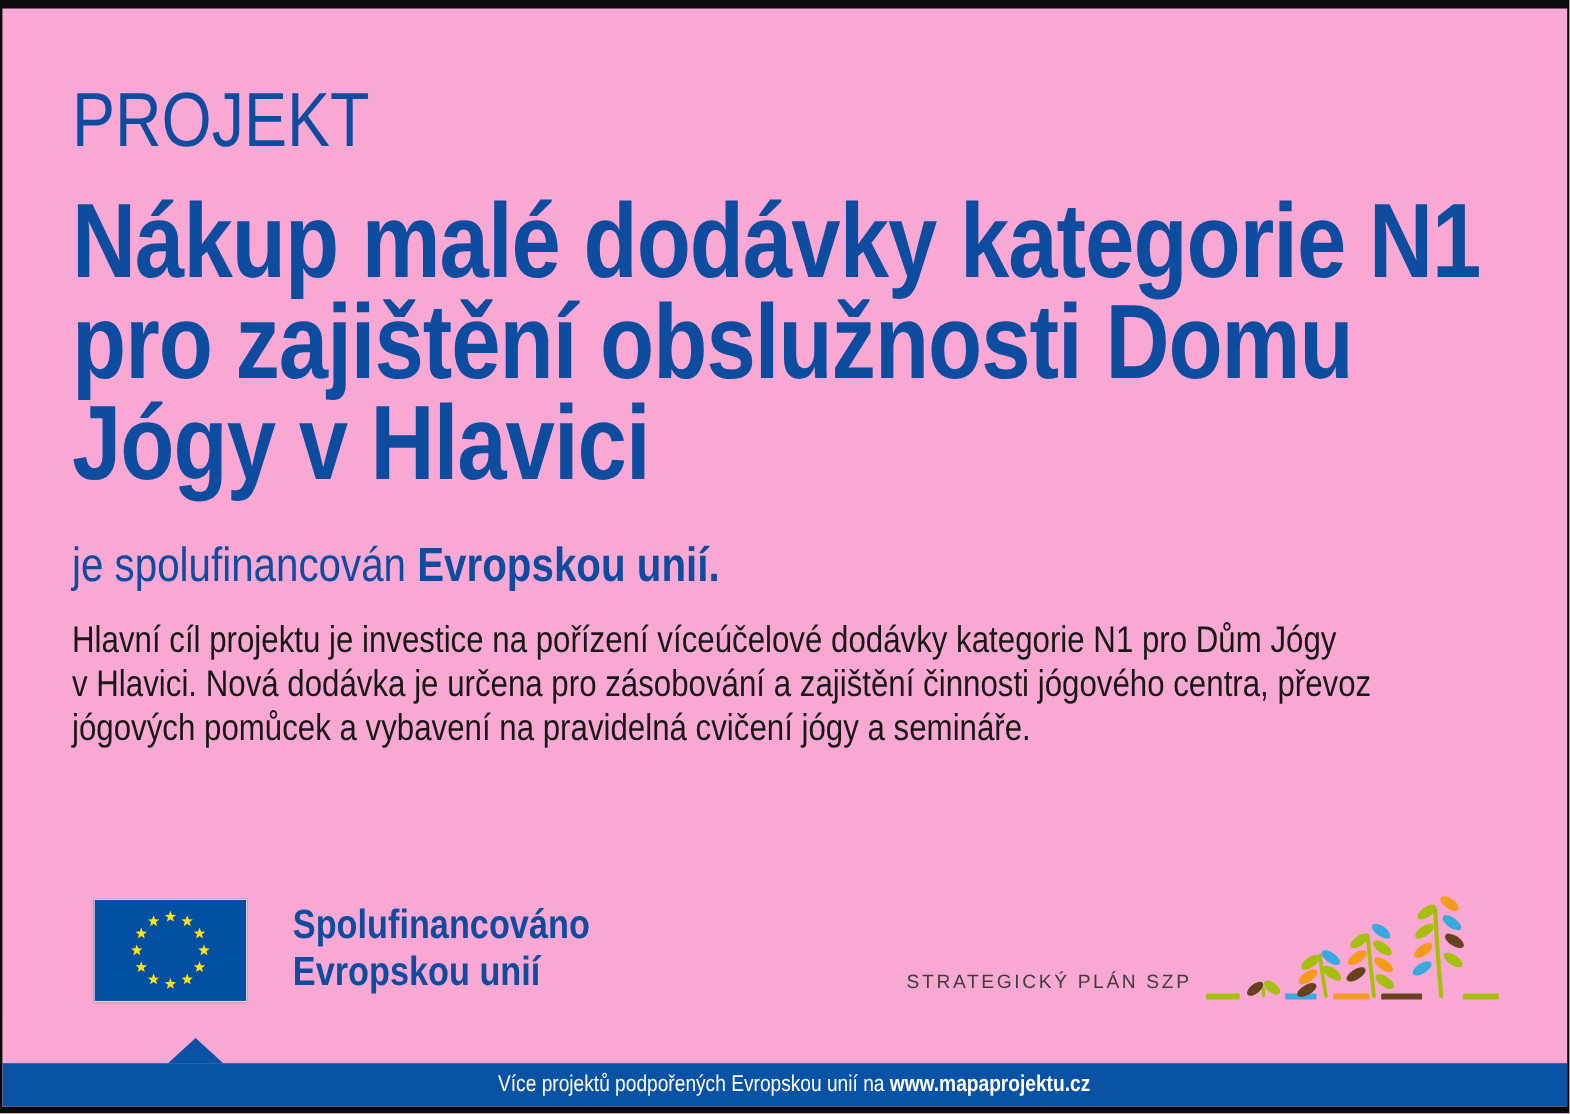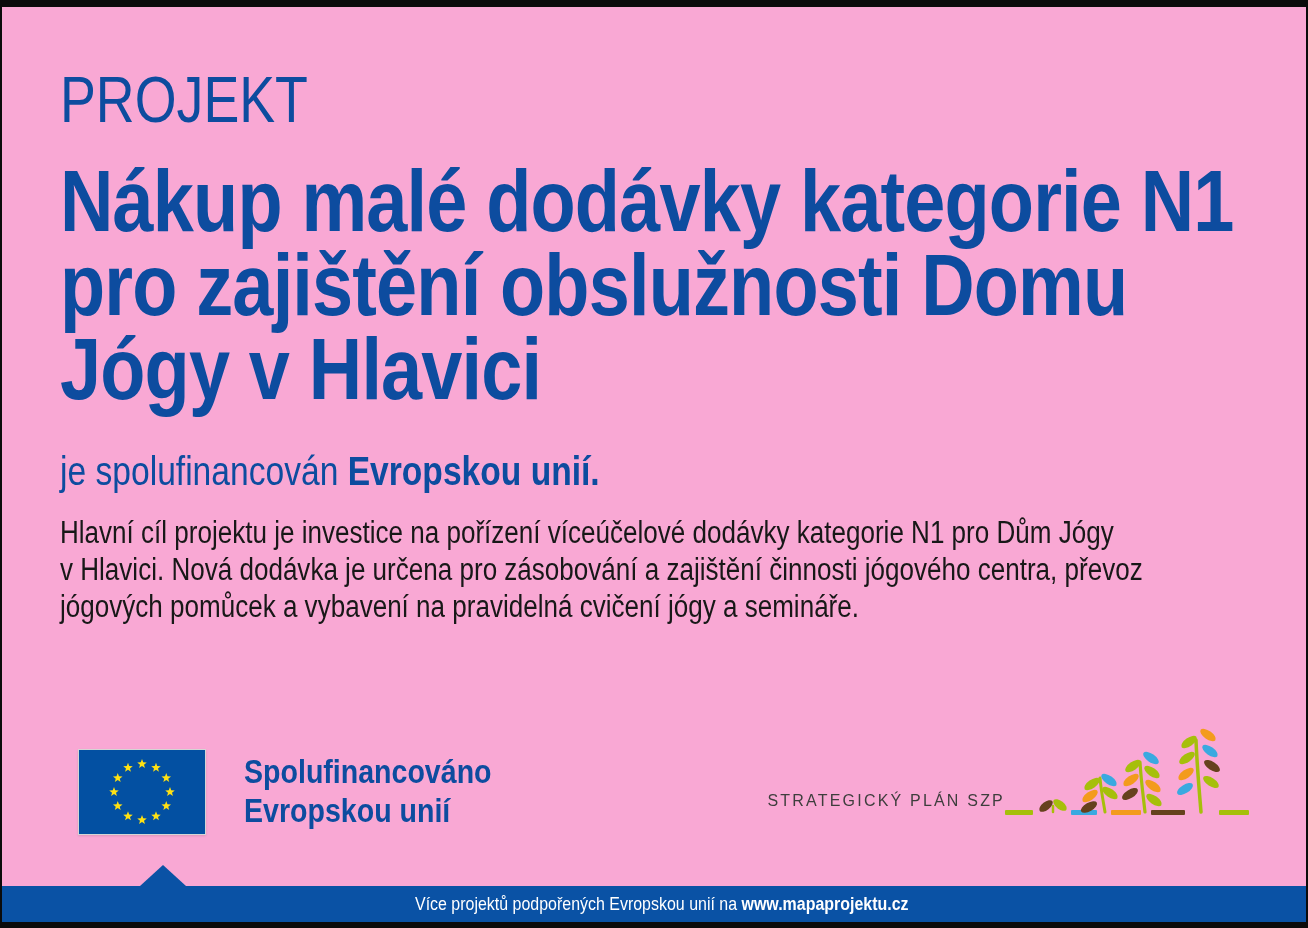--- a/index.html
+++ b/index.html
@@ -72,22 +72,22 @@
   }
   .eu-caption{
     font-size:34px;font-weight:700;line-height:39px;
     color:var(--emblem-text);
     transform:scaleX(0.84);transform-origin:0 0;
     white-space:nowrap;
     padding-top:3px;
   }
   .eu-caption span{display:block;}
   .szp-logo{
-    position:absolute;right:56px;top:715px;
-    display:flex;align-items:flex-end;
+    position:absolute;right:56px;top:733px;
+    display:flex;align-items:flex-end;gap:12px;
   }
   .szp-caption{
     font-size:16px;font-weight:400;letter-spacing:2.2px;
     color:var(--szp-text);
     white-space:nowrap;
     margin-bottom:12px;
   }
   .szp-plants{width:245px;height:100px;display:block;}
   .footer-pointer{
     position:absolute;left:138px;bottom:36px;

